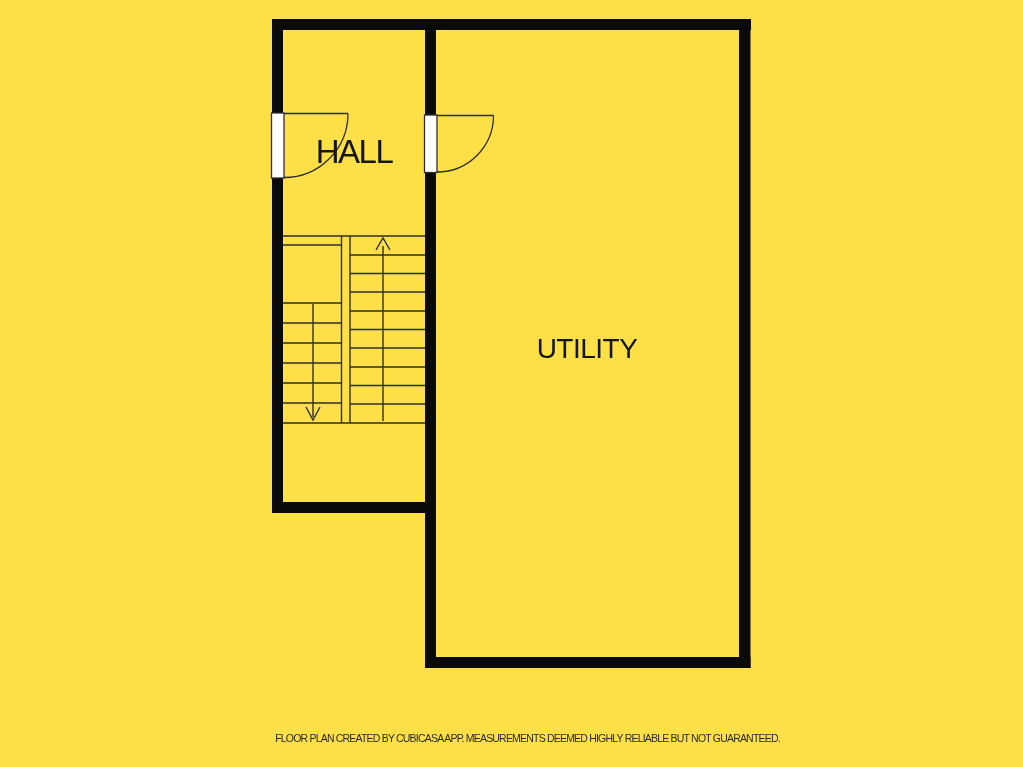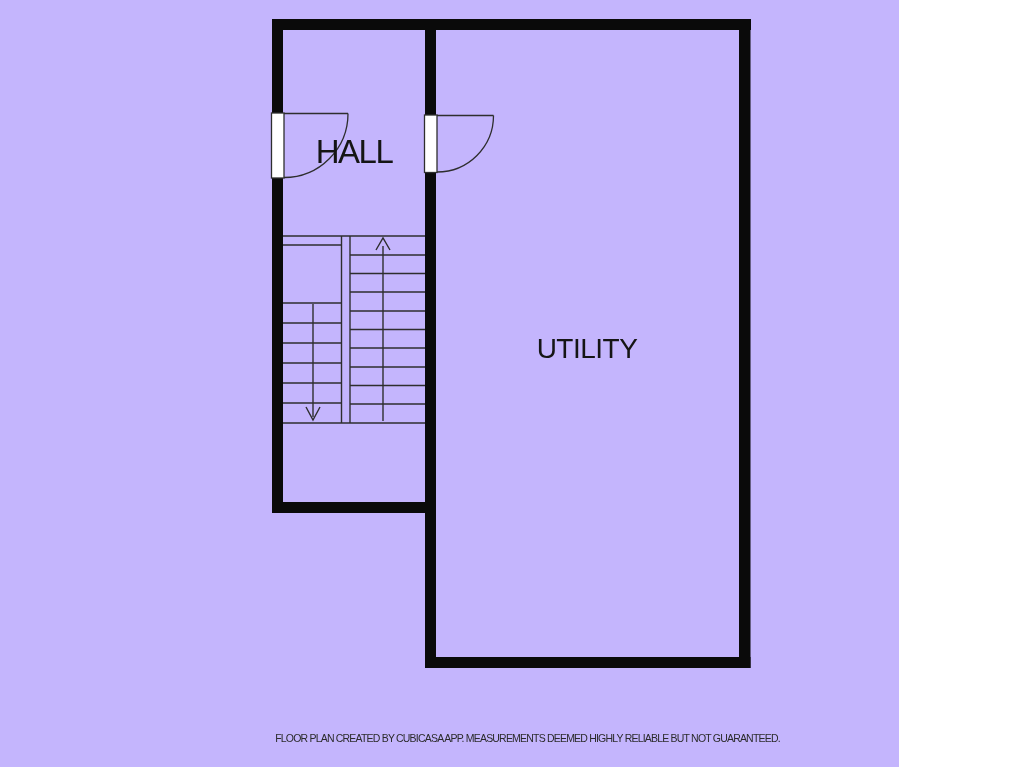--- a/index.html
+++ b/index.html
@@ -1,20 +1,20 @@
 <!DOCTYPE html>
 <html><head>
 <meta charset="utf-8">
 <style>
   html, body { margin: 0; padding: 0; background: #ffffff; }
   .canvas {
     position: relative;
-    width: 899px;
+    width: 1023px;
     height: 767px;
-    background: #c4b5fd;
+    background: #fde047;
     overflow: hidden;
     font-family: "Liberation Sans", sans-serif;
   }
   .plan-svg { position: absolute; left: 0; top: 0; }
   .room-label {
     font-family: "Liberation Sans", sans-serif;
     font-weight: 400;
   }
   .room-label.hall { font-size: 33px; letter-spacing: -1.5px; }
   .room-label.utility { font-size: 28px; letter-spacing: -0.5px; }

